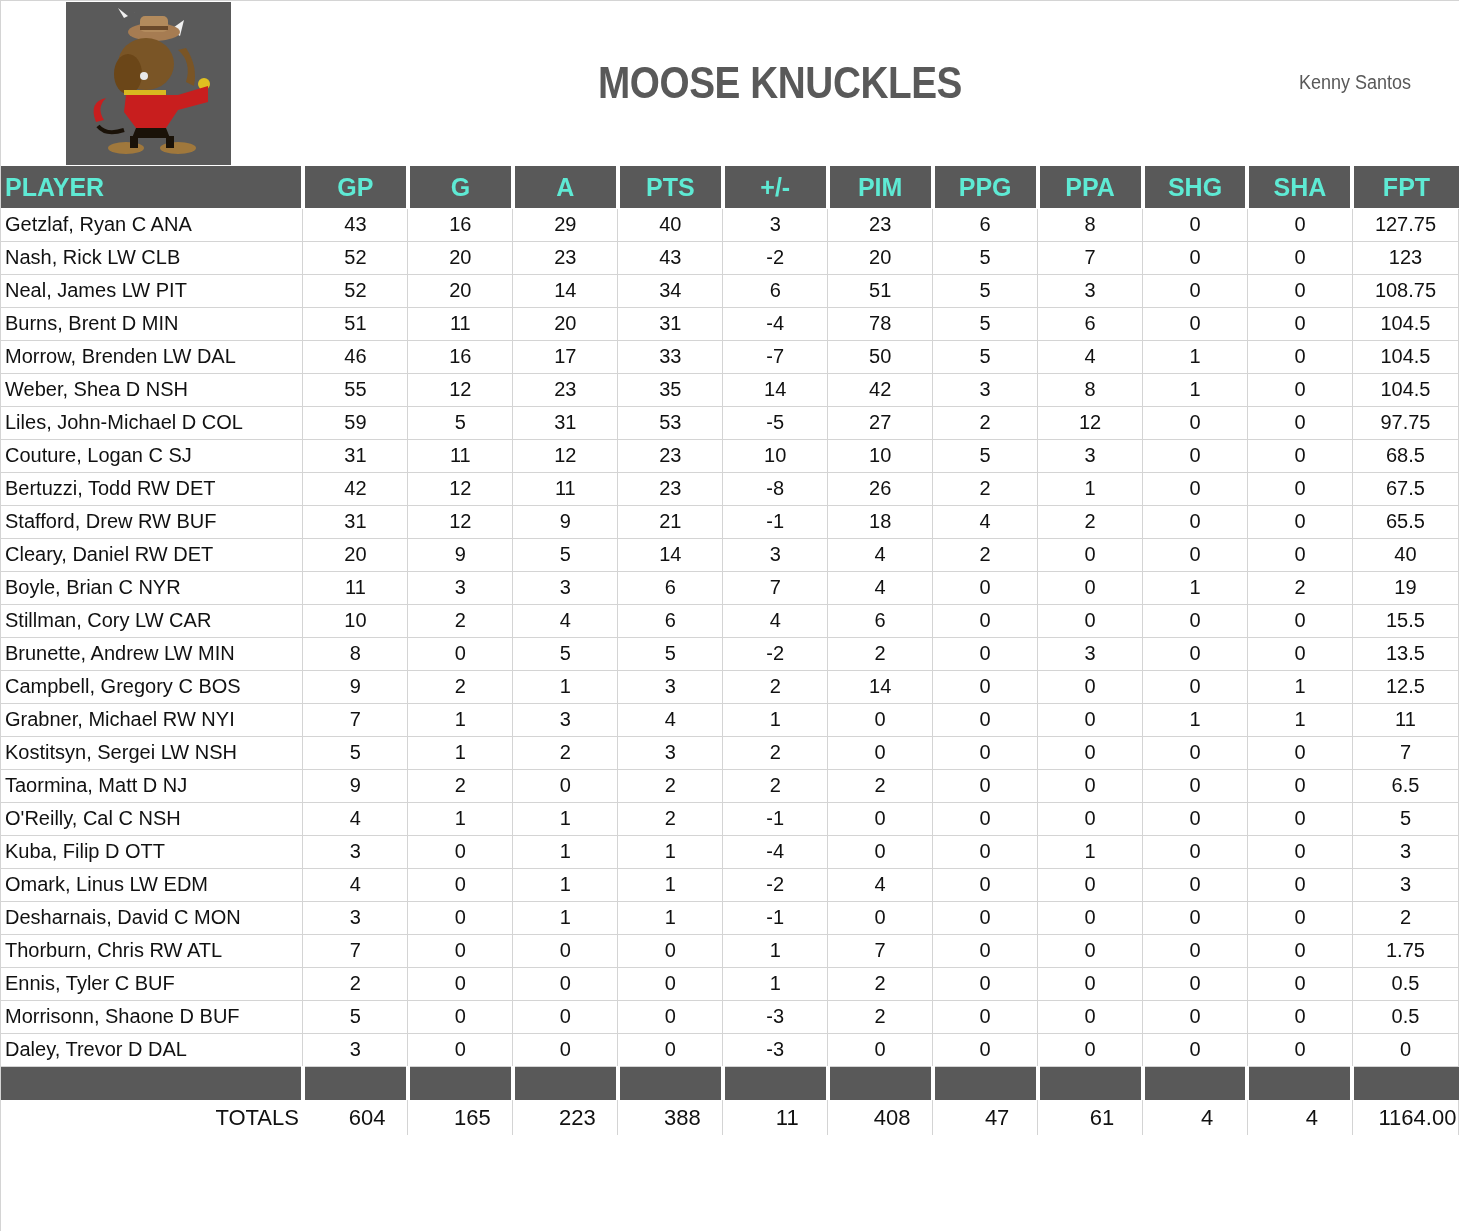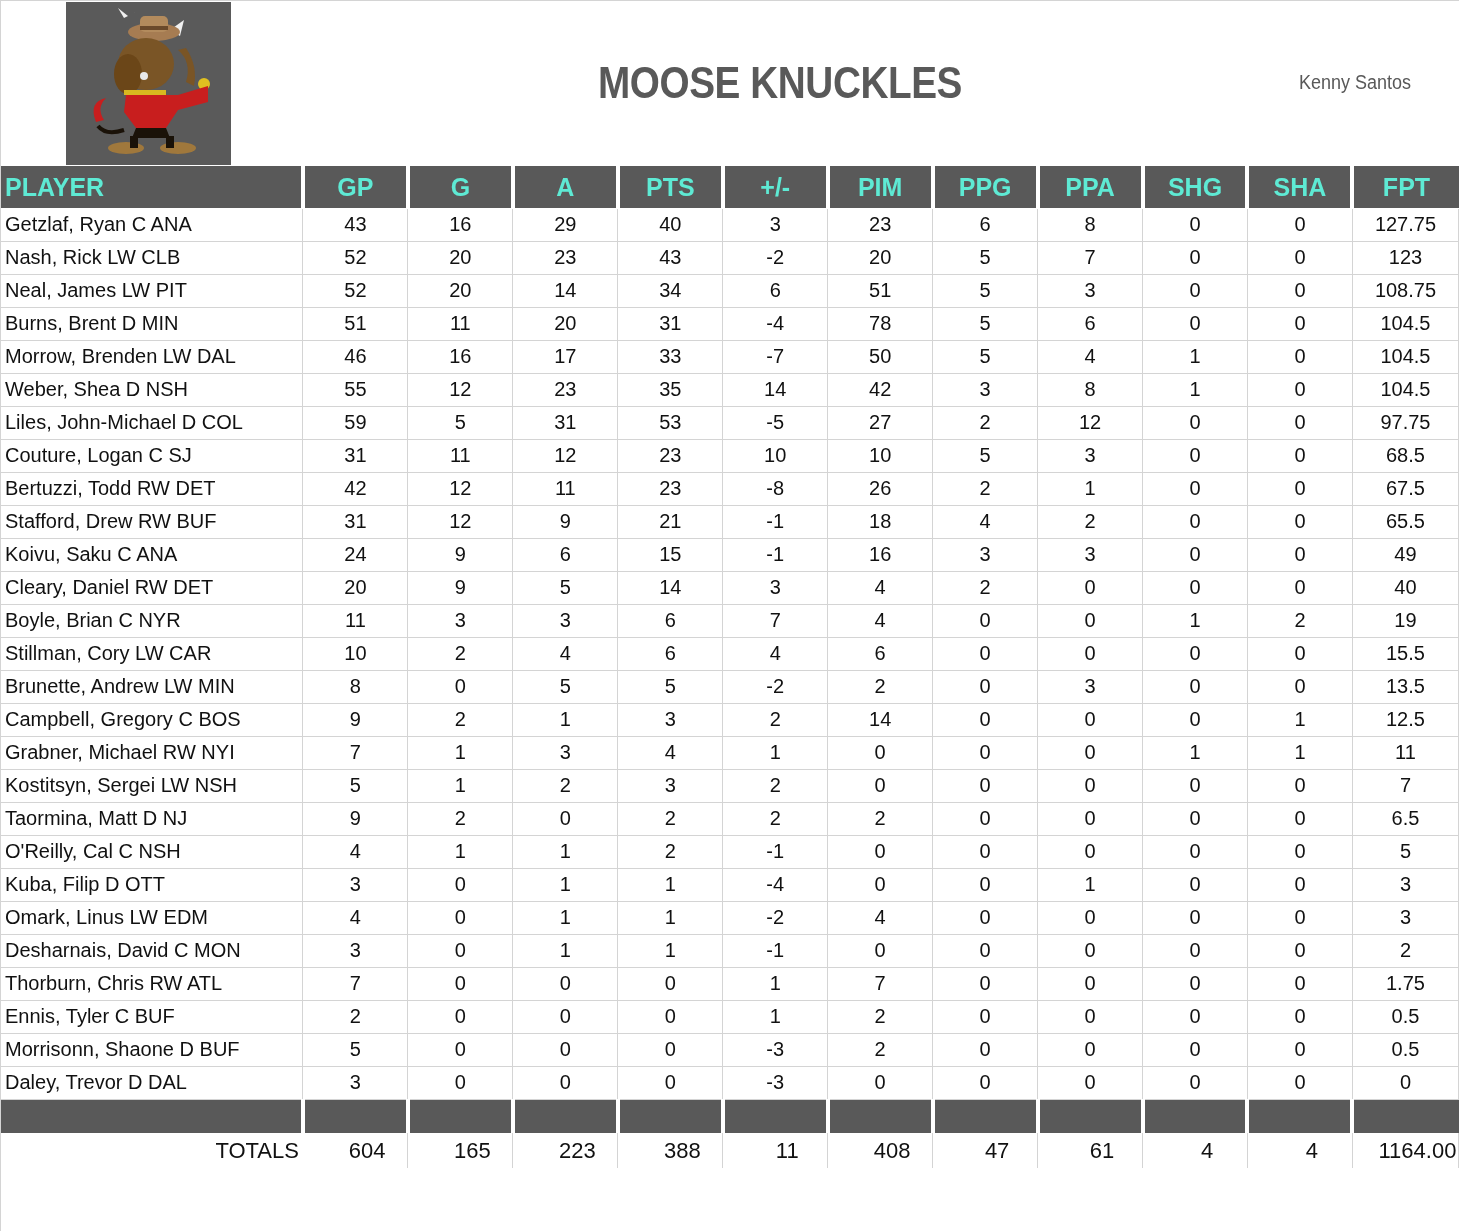--- a/index.html
+++ b/index.html
@@ -230,34 +230,20 @@
         <td>21</td>
         <td>-1</td>
         <td>18</td>
         <td>4</td>
         <td>2</td>
         <td>0</td>
         <td>0</td>
         <td>65.5</td>
       </tr>
       <tr>
-        <td class="name">Koivu, Saku C ANA</td>
-        <td>24</td>
-        <td>9</td>
-        <td>6</td>
-        <td>15</td>
-        <td>-1</td>
-        <td>16</td>
-        <td>3</td>
-        <td>3</td>
-        <td>0</td>
-        <td>0</td>
-        <td>49</td>
-      </tr>
-      <tr>
         <td class="name">Cleary, Daniel RW DET</td>
         <td>20</td>
         <td>9</td>
         <td>5</td>
         <td>14</td>
         <td>3</td>
         <td>4</td>
         <td>2</td>
         <td>0</td>
         <td>0</td>

